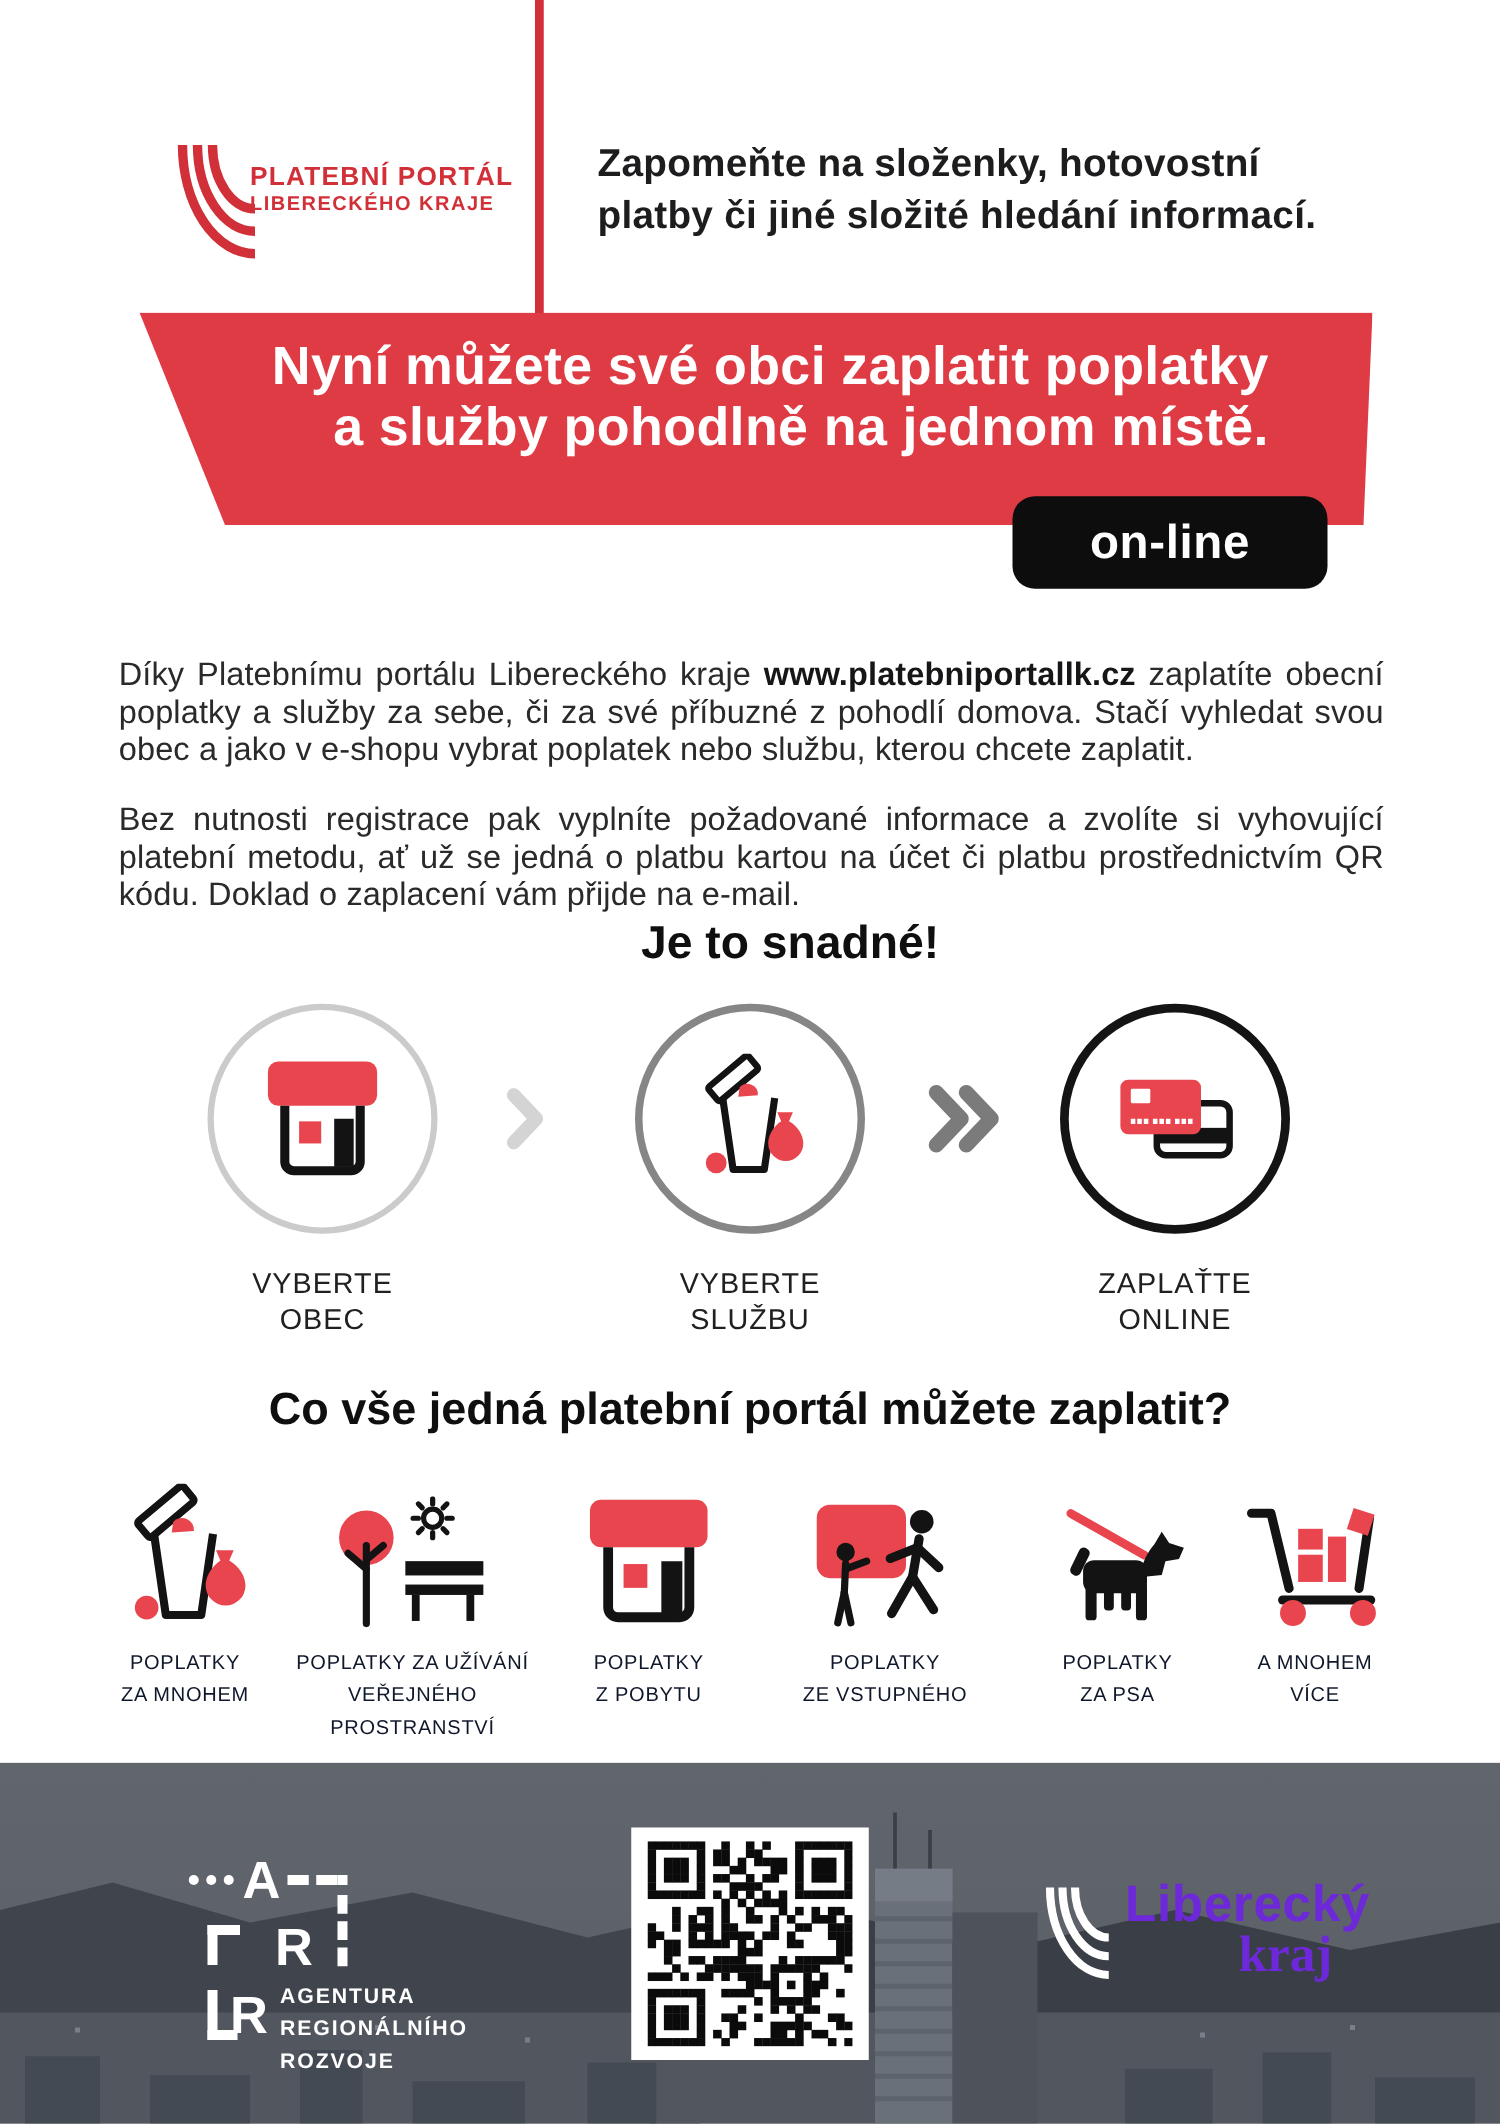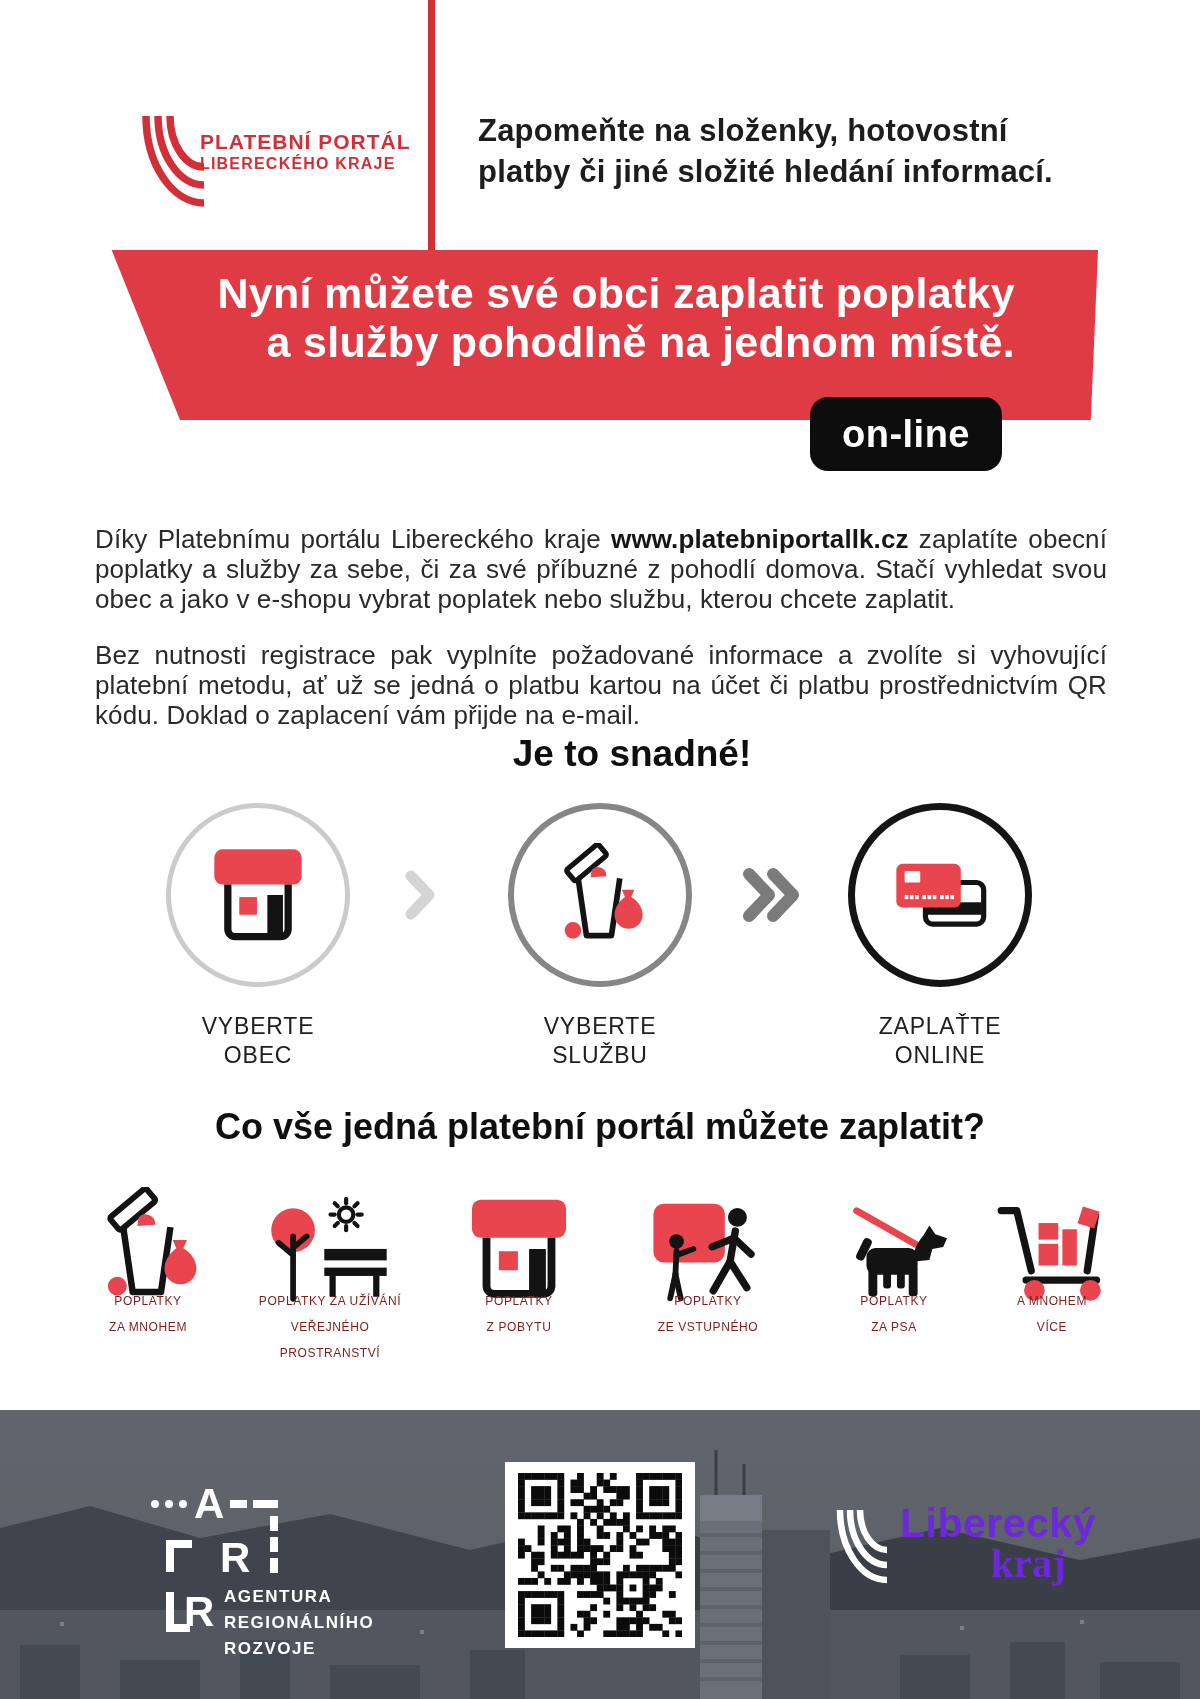--- a/index.html
+++ b/index.html
@@ -15,21 +15,21 @@
   .logo-l2{font-size:16px;font-weight:700;letter-spacing:1.2px;line-height:20px;}
   .headline{left:478px;top:110px;width:610px;font-size:31px;font-weight:700;
             line-height:41px;color:#1d1d1f;letter-spacing:0.2px;}
 
   
   .banner{left:0;top:250px;width:1200px;height:170px;}
   .banner-shape{position:absolute;inset:0;background:var(--red);
                 clip-path:polygon(9.3% 0, 91.5% 0, 90.9% 100%, 15% 100%);}
   .banner-text{position:absolute;right:185px;top:19px;text-align:right;color:#ffffff;
                font-size:43px;font-weight:800;line-height:49px;letter-spacing:0.3px;}
-  .badge{left:810px;top:397px;width:192px;height:74px;background:#0d0d0d;border-radius:18px;
+  .badge{left:810px;top:397px;width:252px;height:74px;background:#0d0d0d;border-radius:18px;
          display:flex;align-items:center;justify-content:center;color:#fff;
          font-size:38px;font-weight:700;letter-spacing:0.5px;}
 
   
   .para{left:95px;width:1012px;font-size:26px;line-height:30px;color:#2a2a2c;
         text-align:justify;letter-spacing:0.1px;margin-top:20px;}
   .para b{font-weight:800;color:#161618;}
   .p1{top:504px;} .p2{top:620px;}
 
   
@@ -44,21 +44,21 @@
               color:#202022;letter-spacing:0.8px;}
   .sl1{left:148px;} .sl2{left:490px;} .sl3{left:830px;}
 
   
   .services-title{left:0;top:1106px;width:1200px;text-align:center;font-size:36px;
                   font-weight:800;color:#0f0f10;}
   .svc{width:220px;text-align:center;}
   .svc-icon{position:absolute;bottom:0;left:0;right:0;display:flex;
             align-items:flex-end;justify-content:center;}
   .svc-iconbox{top:1180px;height:125px;}
-  .svc-label{top:1288px;font-size:12px;line-height:26px;color:#7f1d1d;letter-spacing:0.6px;}
+  .svc-label{top:1318px;font-size:16px;line-height:26px;color:#0f172a;letter-spacing:0.6px;}
   .col1{left:38px;} .col2{left:220px;} .col3{left:409px;}
   .col4{left:598px;} .col5{left:784px;} .col6{left:942px;}
 
   
   .footer{left:0;top:1410px;width:1200px;height:289px;overflow:hidden;}
   .qr-box{left:505px;top:52px;width:190px;height:186px;background:#ffffff;
           display:flex;align-items:center;justify-content:center;}
   .arr-logo{left:146px;top:64px;}
   .region-logo{left:826px;top:92px;display:flex;}
   .region-text{margin-left:8px;color:#6d28d9;font-weight:700;}

